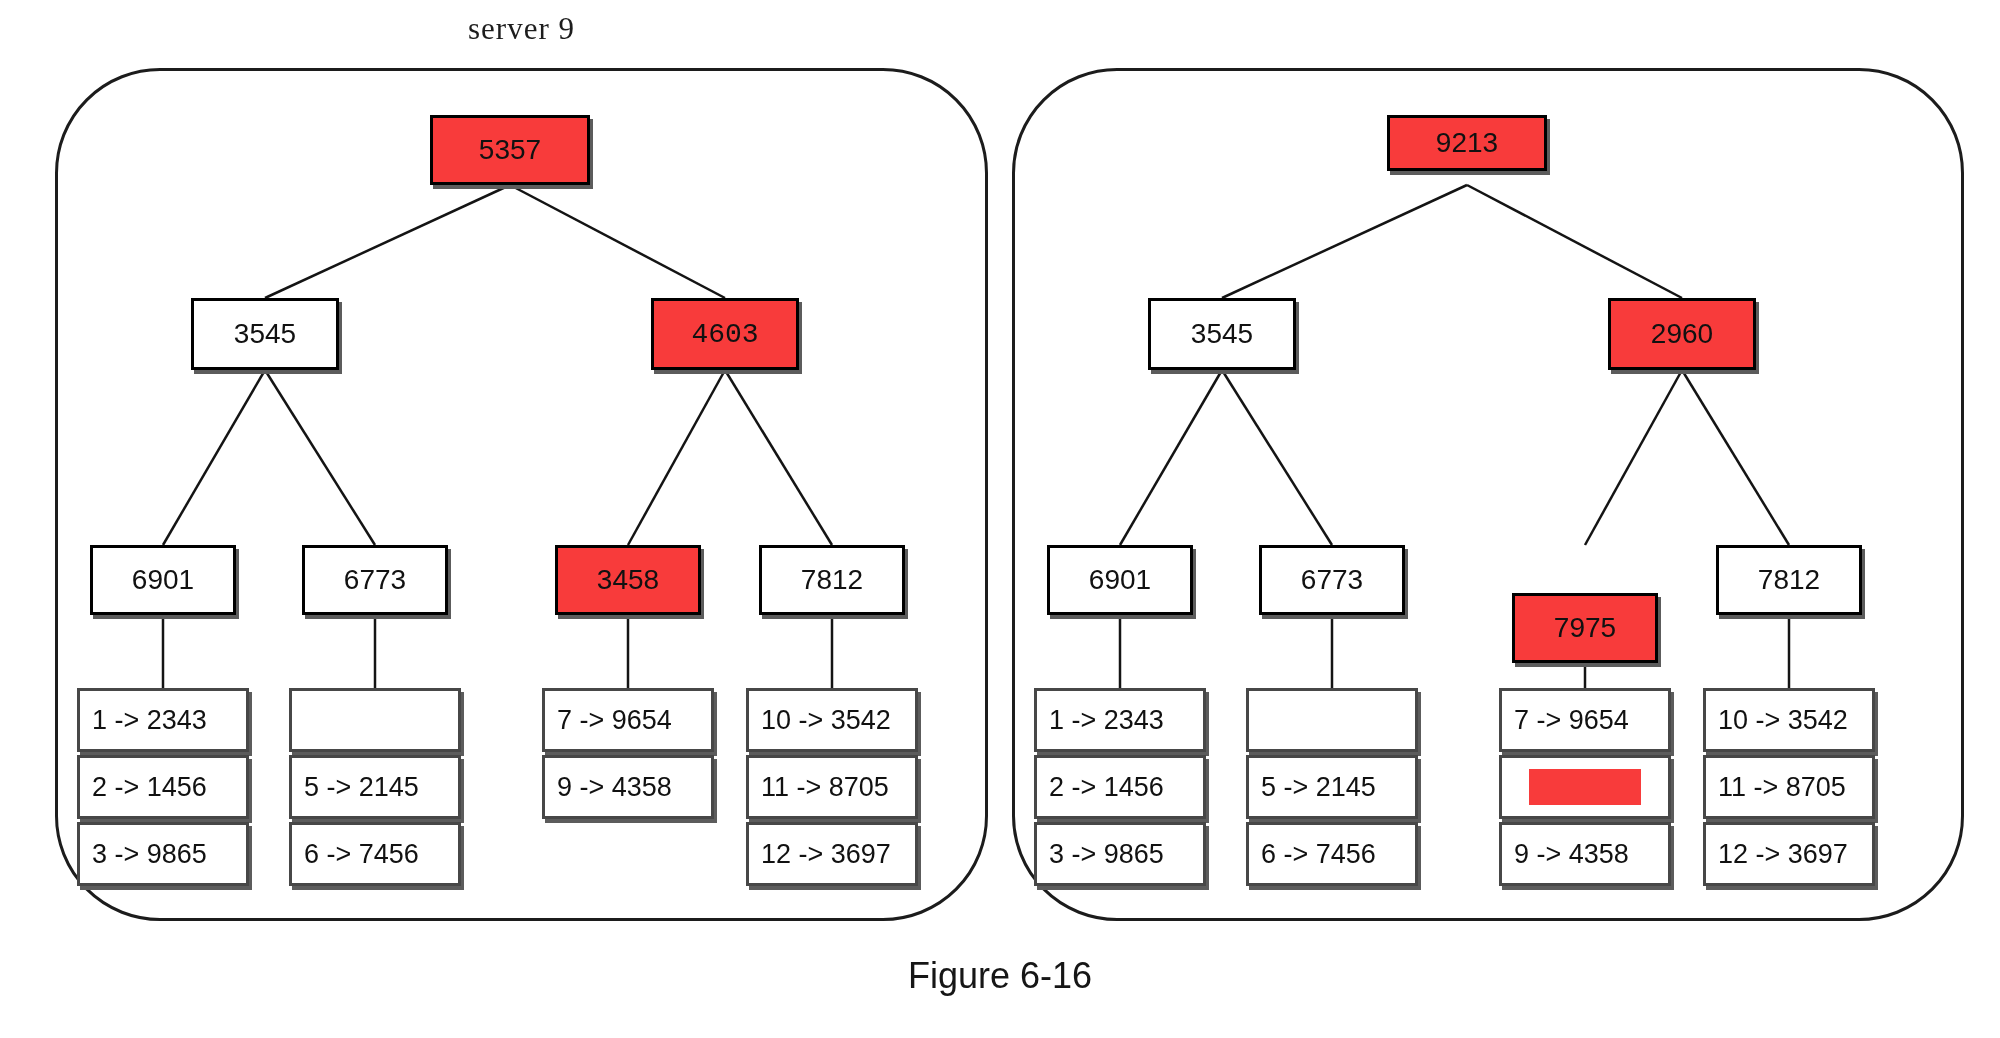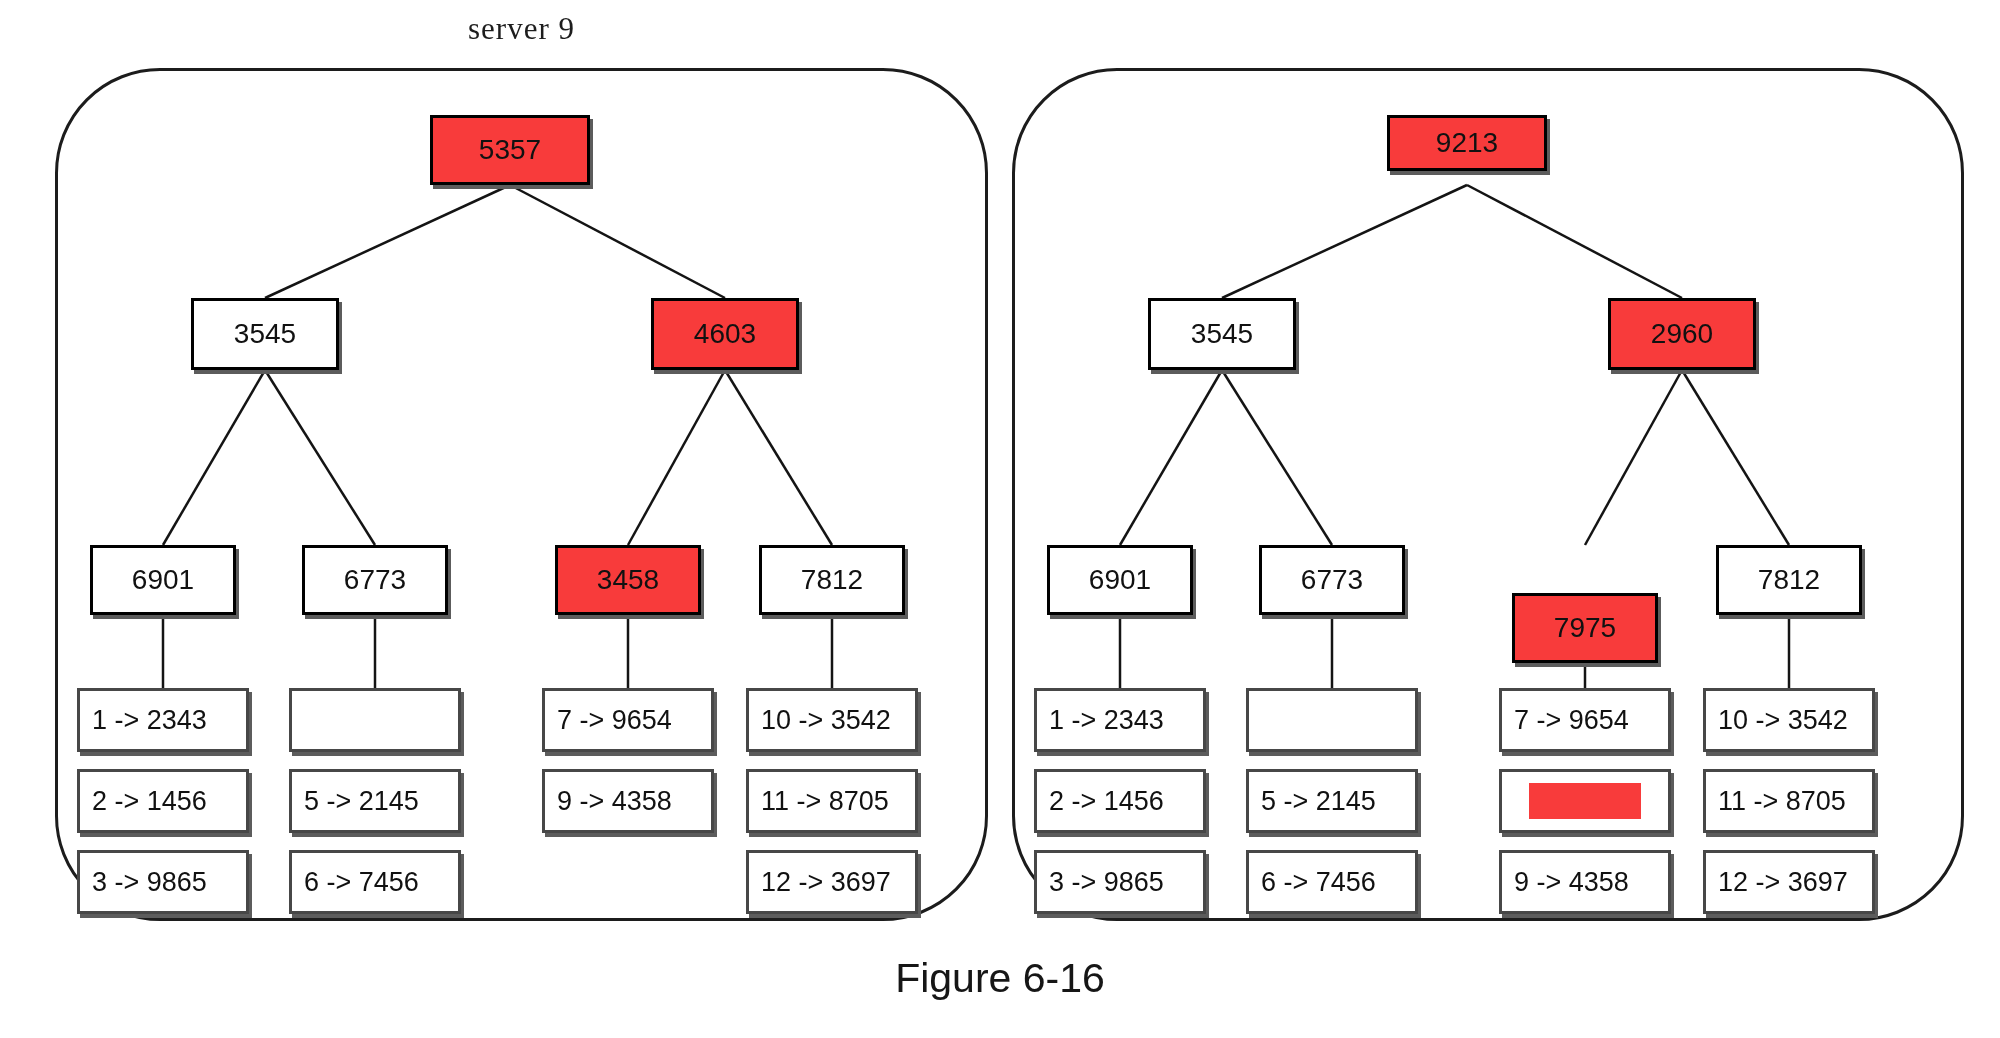--- a/index.html
+++ b/index.html
@@ -16,33 +16,33 @@
     position:absolute;top:8px;height:42px;display:flex;align-items:center;justify-content:center;
     font-family:"Liberation Serif","DejaVu Serif",serif;font-size:31px;color:#1d1d1d;letter-spacing:1px;z-index:2;
   }
   .node{
     position:absolute;display:flex;align-items:center;justify-content:center;
     background:#ffffff;border:3px solid #000000;box-shadow:3px 4px 0 #5c5c5c;
     font-size:28px;color:#111;z-index:2;box-sizing:border-box;
   }
   .node.red{background:#f83b3b;}
   .leaf-table{
-    position:absolute;width:172px;display:flex;flex-direction:column;gap:17px;z-index:2;
+    position:absolute;width:172px;display:flex;flex-direction:column;gap:3px;z-index:2;
   }
   .leaf-row{
     height:64px;background:#ffffff;border:3px solid #474747;box-shadow:3px 4px 0 #5c5c5c;
     display:flex;align-items:center;font-size:27px;color:#111;
     padding-left:12px;box-sizing:border-box;
   }
   .leaf-row.center{justify-content:center;padding-left:0;}
   .hl-text{background:#f83b3b;padding:2px 8px;}
   .hl-bar{display:inline-block;width:112px;height:36px;background:#f83b3b;}
   .caption{
     position:absolute;left:0;top:955px;width:2000px;text-align:center;
-    font-size:41px;color:#161616;z-index:2;
+    font-size:36px;color:#161616;z-index:2;
   }
 </style>
 </head>
 <body>
 
 <div class="canvas">
 
   <svg class="edges" width="2000" height="1038" viewBox="0 0 2000 1038">
     <g stroke="#141414" stroke-width="2.5">
 
@@ -69,21 +69,21 @@
       <line x1="1789" y1="615" x2="1789" y2="688"></line>
     </g>
   </svg>
 
   <div class="panel-title" style="left:55px;width:933px;">server 9</div>
   <div class="panel" style="left:55px;width:933px;"></div>
 
   <div class="node red" style="left:430px;top:115px;width:160px;height:70px;">5357</div>
 
   <div class="node" style="left:191px;top:298px;width:148px;height:72px;">3545</div>
-  <div class="node red" style="left:651px;top:298px;width:148px;height:72px;">4603</div>
+  <div class="node red" style="left:651px;top:298px;width:148px;height:72px;font-family:Liberation Mono, monospace;">4603</div>
 
   <div class="node" style="left:90px;top:545px;width:146px;height:70px;">6901</div>
   <div class="node" style="left:302px;top:545px;width:146px;height:70px;">6773</div>
   <div class="node red" style="left:555px;top:545px;width:146px;height:70px;">3458</div>
   <div class="node" style="left:759px;top:545px;width:146px;height:70px;">7812</div>
 
   <div class="leaf-table" style="left:77px;top:688px;">
     <div class="leaf-row">
         <span>1 -&gt; 2343</span>
       </div>

